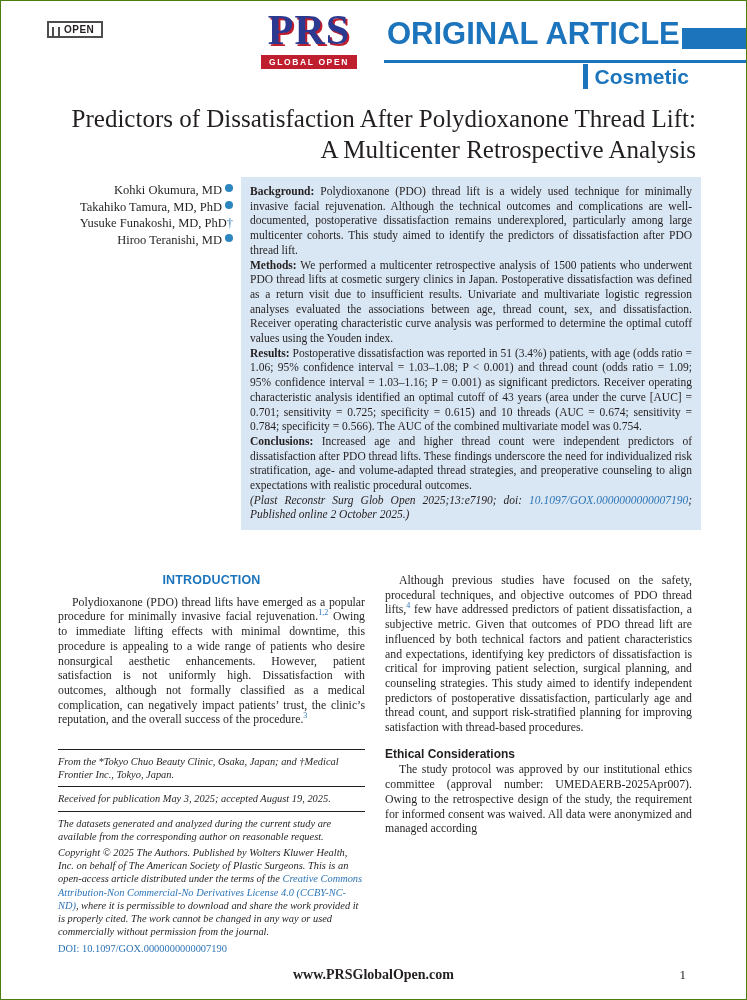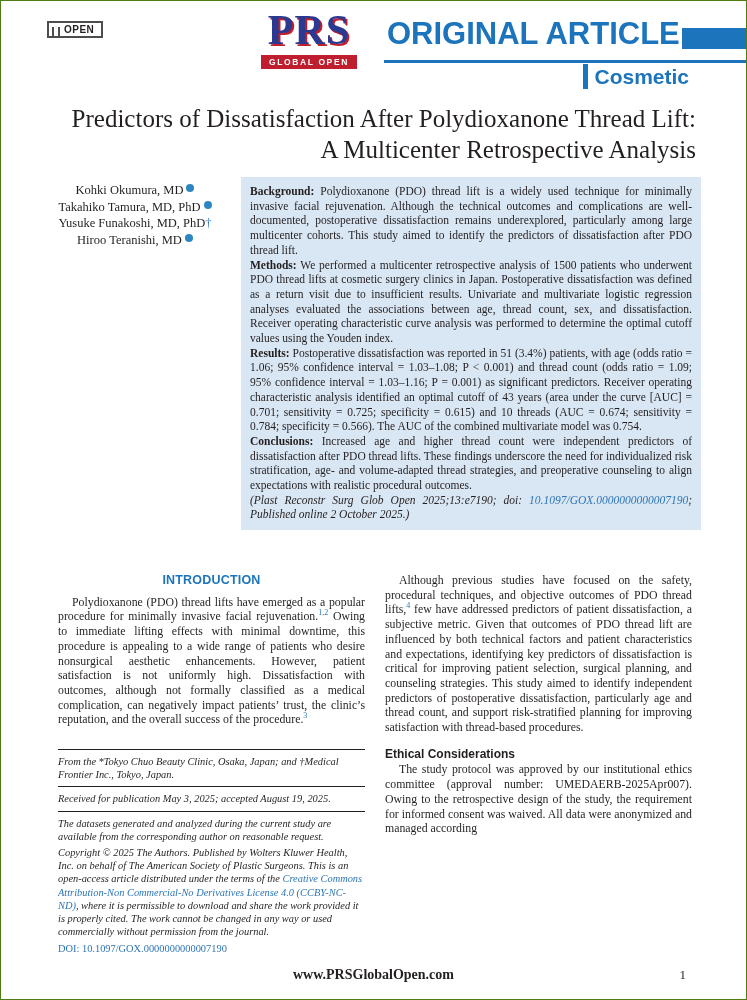--- a/index.html
+++ b/index.html
@@ -41,21 +41,21 @@
   .section-label {
     font-family:"Liberation Sans", sans-serif; font-size:21px; font-weight:600; color:#1c75bc;
   }
 
   
   .title {
     position:absolute; top:102px; left:50%; transform:translateX(-50%);
     width:645px; text-align:right; font-size:25px; line-height:31px; font-weight:400;
   }
   .authors {
-    position:absolute; top:181px; left:36px; width:196px; text-align:center;
+    position:absolute; top:181px; left:36px; width:196px; text-align:right;
     font-size:12.5px; line-height:16.5px;
   }
   .orcid {
     display:inline-block; width:8px; height:8px; border-radius:50%;
     background:#2e86c1; margin-left:3px; vertical-align:2px;
   }
   .dagger { color:#2e75b6; }
 
   
   .abstract {

